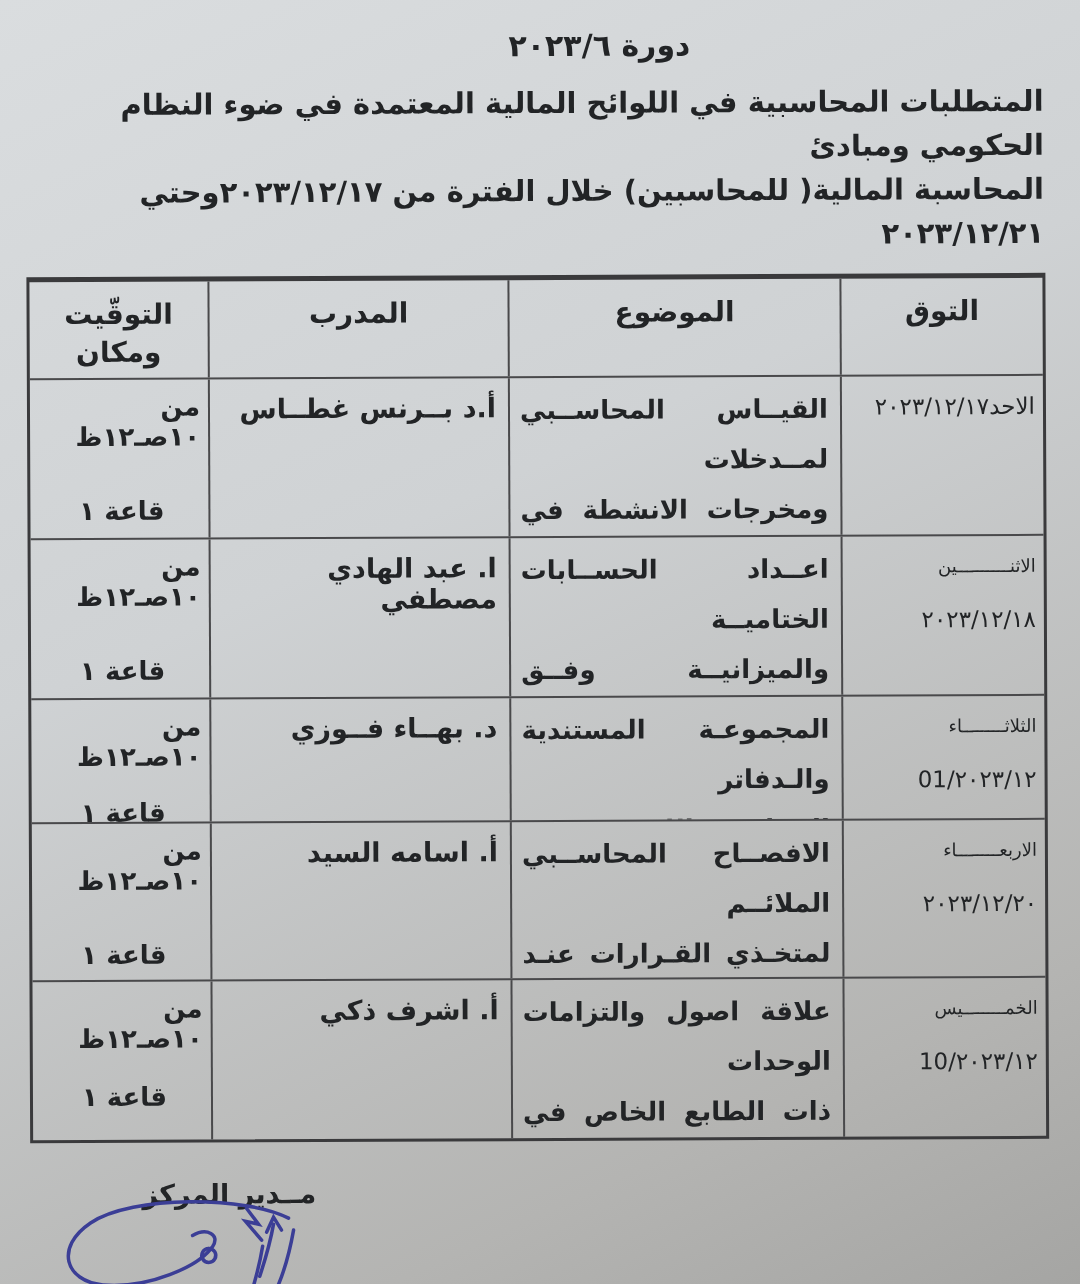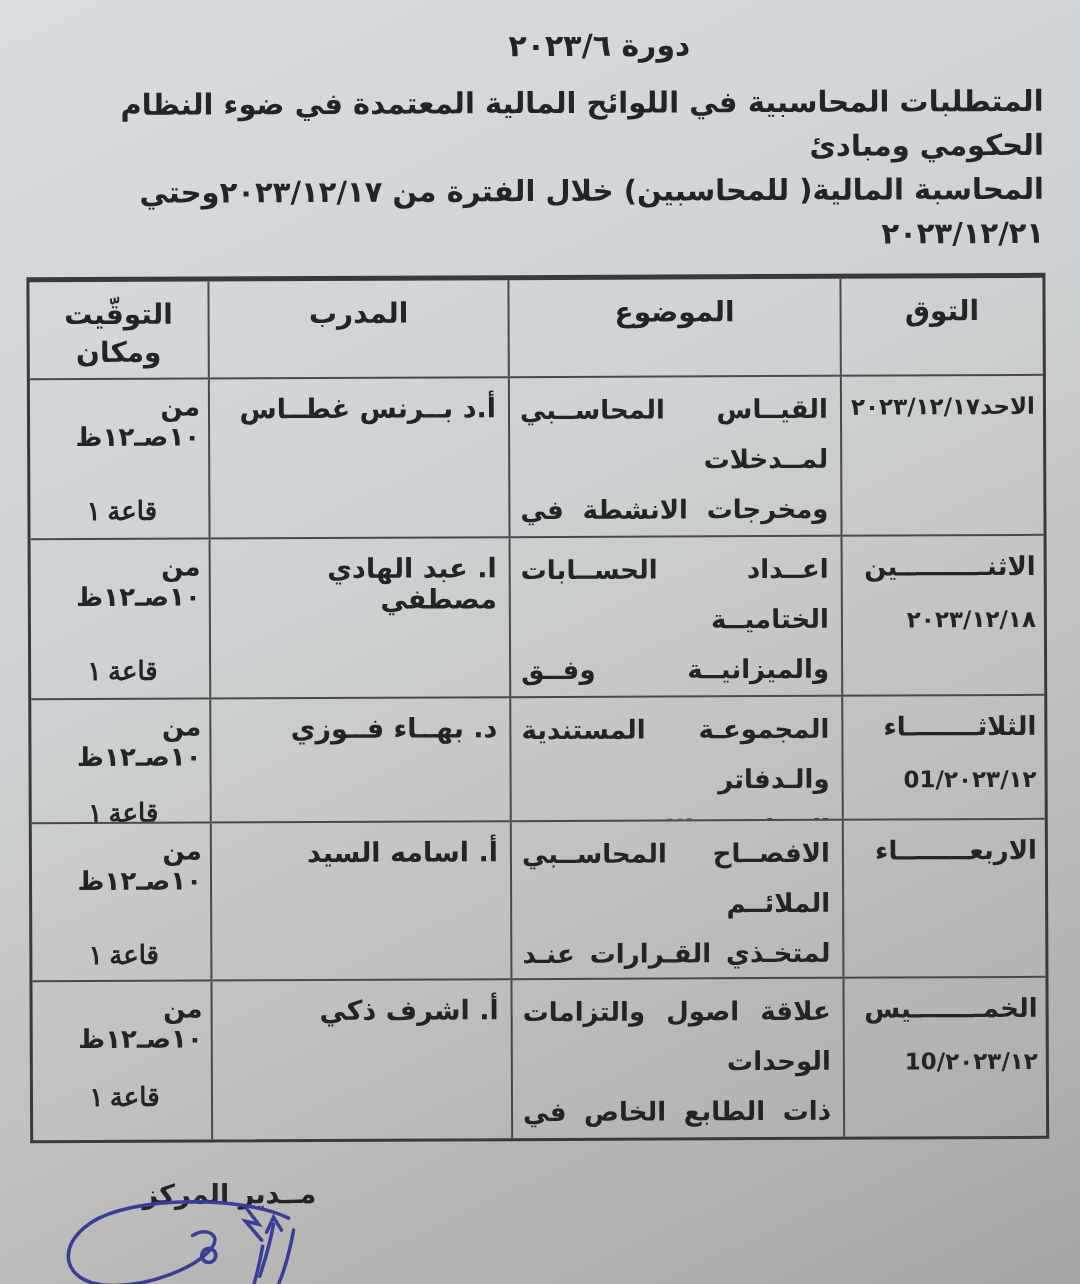--- a/index.html
+++ b/index.html
@@ -35,34 +35,34 @@
   .cell:last-child{border-left:none;}
 
   .t-head{height:96px;}
   .h-cell{
     text-align:center;font-size:28px;font-weight:bold;
     padding:14px 6px 0;line-height:38px;
   }
 
   .r0{height:158px;}.r1{height:158px;}.r2{height:122px;}.r3{height:156px;}.r4{height:158px;}
 
-  .day-cell{padding:12px 8px 0 12px;font-weight:bold;}
-  .day-name{font-size:26px;line-height:36px;text-align:right;}
+  .day-cell{padding:12px 8px 0 12px;font-weight:normal;}
+  .day-name{font-size:18px;line-height:36px;text-align:right;}
   .day-name.oneline{font-size:23px;}
   .day-date{font-size:23px;letter-spacing:3px;margin-top:22px;text-align:right;padding-left:8px;}
 
   .subject-cell{padding:7px 12px 0 10px;font-weight:bold;}
   .s-line{font-size:26px;line-height:50px;text-align:right;}
   .s-line.fill{text-align:justify;text-align-last:justify;}
 
   .trainer-cell{padding:14px 12px 0 8px;font-weight:bold;font-size:27px;text-align:right;}
 
   .time-cell{padding:12px 8px 0 13px;font-weight:bold;}
   .time-line{font-size:26px;text-align:right;}
-  .room-line{font-size:26px;margin-top:44px;text-align:center;font-family:Liberation Serif, serif;}
+  .room-line{font-size:26px;margin-top:44px;text-align:center;}
 
   
   .doc-footer{position:relative;height:170px;margin-top:24px;}
   .sig-title{position:absolute;left:140px;top:12px;font-size:27px;font-weight:bold;}
   .signature-svg{position:absolute;left:48px;top:22px;width:300px;height:132px;}
 </style>
 </head>
 <body>
 
 <div class="sheet">
@@ -129,20 +129,21 @@
       <div class="cell trainer-cell">د. بهــاء فــوزي</div>
       <div class="cell time-cell">
         <div class="time-line">من ١٠صـ١٢ظ</div>
         <div class="room-line" style="margin-top:26px;">قاعة ١</div>
       </div>
     </div>
 
     <div class="t-row r3">
       <div class="cell day-cell">
         <div class="day-name">الاربعــــــــاء</div>
+        <div class="day-date">٢٠٢٣/١٢/٢٠</div>
       </div>
       <div class="cell subject-cell">
         <div class="s-line fill">الافصــاح المحاســبي الملائــم</div>
         <div class="s-line fill">لمتخـذي القـرارات عنـد عـرض</div>
 
       </div>
       <div class="cell trainer-cell">أ.  اسامه السيد</div>
       <div class="cell time-cell">
         <div class="time-line">من ١٠صـ١٢ظ</div>
         <div class="room-line">قاعة ١</div>

